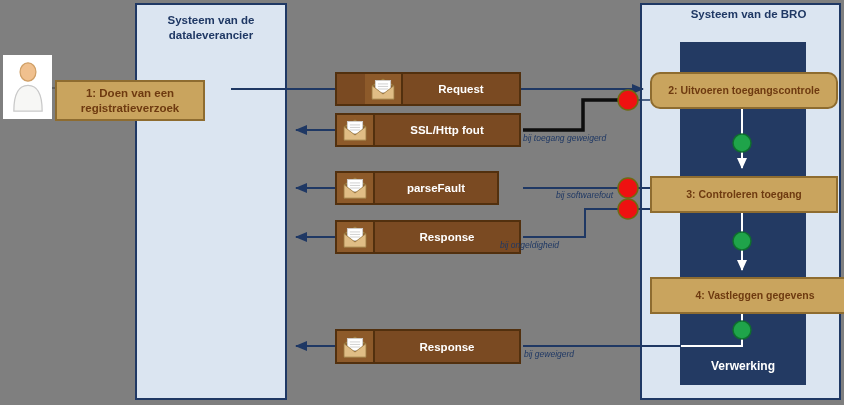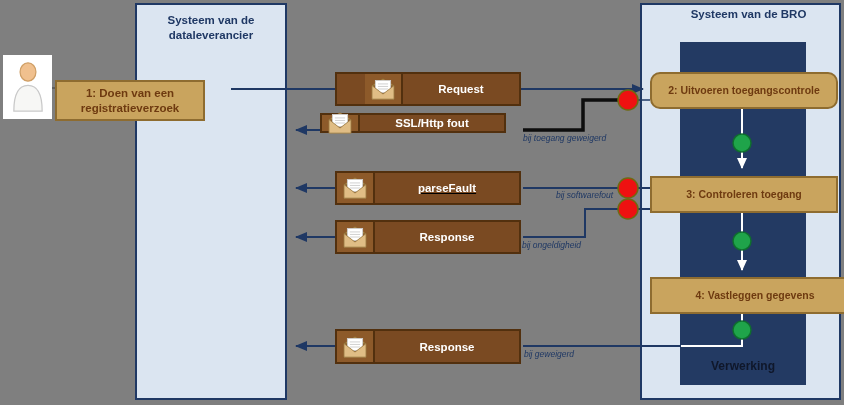--- a/index.html
+++ b/index.html
@@ -23,21 +23,21 @@
     font-size:11.5px;
     line-height:1.3;
     text-align:center;
   }
   .lifeline{
     position:absolute;
     background:var(--lifeline-fill,#233a63);
   }
   .lifeline-label{
     position:absolute;
-    color:#0f172a;
+    color:#ffffff;
     font-weight:bold;
     font-size:12px;
     text-align:center;
   }
   .step{
     position:absolute;
     background:var(--step-fill,#c9a45e);
     border:2px solid var(--step-border,#8e6c30);
     box-sizing:border-box;
     color:var(--step-text,#6e3a10);
@@ -167,35 +167,35 @@
         <rect x="6" y="3" width="18" height="14" fill="#ffffff" stroke="#cfcfcf"></rect>
         <line x1="9" y1="7" x2="21" y2="7" stroke="#c9c9c9"></line>
         <line x1="9" y1="10" x2="21" y2="10" stroke="#c9c9c9"></line>
         <line x1="9" y1="13" x2="21" y2="13" stroke="#c9c9c9"></line>
         <polygon points="2,9 15,19 28,9 28,25 2,25" fill="#e0bd85" stroke="#9a7a42"></polygon>
       </svg>
     </span>
     <span class="lbl">Request</span>
   </div>
 
-  <div class="msg" style="left:320px;top:113px;width:186px;height:20px;">
+  <div class="msg" style="left:335px;top:113px;width:186px;height:34px;">
     <span class="icon">
       <svg width="26" height="22" viewBox="0 0 30 26">
         <polygon points="2,9 15,1 28,9" fill="#c79b56" stroke="#8a6a34"></polygon>
         <rect x="6" y="3" width="18" height="14" fill="#ffffff" stroke="#cfcfcf"></rect>
         <line x1="9" y1="7" x2="21" y2="7" stroke="#c9c9c9"></line>
         <line x1="9" y1="10" x2="21" y2="10" stroke="#c9c9c9"></line>
         <line x1="9" y1="13" x2="21" y2="13" stroke="#c9c9c9"></line>
         <polygon points="2,9 15,19 28,9 28,25 2,25" fill="#e0bd85" stroke="#9a7a42"></polygon>
       </svg>
     </span>
     <span class="lbl">SSL/Http fout</span>
   </div>
 
-  <div class="msg" style="left:335px;top:171px;width:186px;height:34px;text-decoration:underline;">
+  <div class="msg" style="left:335px;top:171px;width:164px;height:34px;">
     <span class="icon">
       <svg width="26" height="22" viewBox="0 0 30 26">
         <polygon points="2,9 15,1 28,9" fill="#c79b56" stroke="#8a6a34"></polygon>
         <rect x="6" y="3" width="18" height="14" fill="#ffffff" stroke="#cfcfcf"></rect>
         <line x1="9" y1="7" x2="21" y2="7" stroke="#c9c9c9"></line>
         <line x1="9" y1="10" x2="21" y2="10" stroke="#c9c9c9"></line>
         <line x1="9" y1="13" x2="21" y2="13" stroke="#c9c9c9"></line>
         <polygon points="2,9 15,19 28,9 28,25 2,25" fill="#e0bd85" stroke="#9a7a42"></polygon>
       </svg>
     </span>
@@ -225,16 +225,16 @@
         <line x1="9" y1="10" x2="21" y2="10" stroke="#c9c9c9"></line>
         <line x1="9" y1="13" x2="21" y2="13" stroke="#c9c9c9"></line>
         <polygon points="2,9 15,19 28,9 28,25 2,25" fill="#e0bd85" stroke="#9a7a42"></polygon>
       </svg>
     </span>
     <span class="lbl">Response</span>
   </div>
 
   <div class="cond" style="left:523px;top:133px;">bij toegang geweigerd</div>
   <div class="cond" style="left:556px;top:190px;">bij softwarefout</div>
-  <div class="cond" style="left:522px;top:240px;">bij ongeldigheid</div>
+  <div class="cond" style="left:500px;top:240px;">bij ongeldigheid</div>
   <div class="cond" style="left:524px;top:349px;">bij geweigerd</div>
 
 </div>
 
 </body></html>

